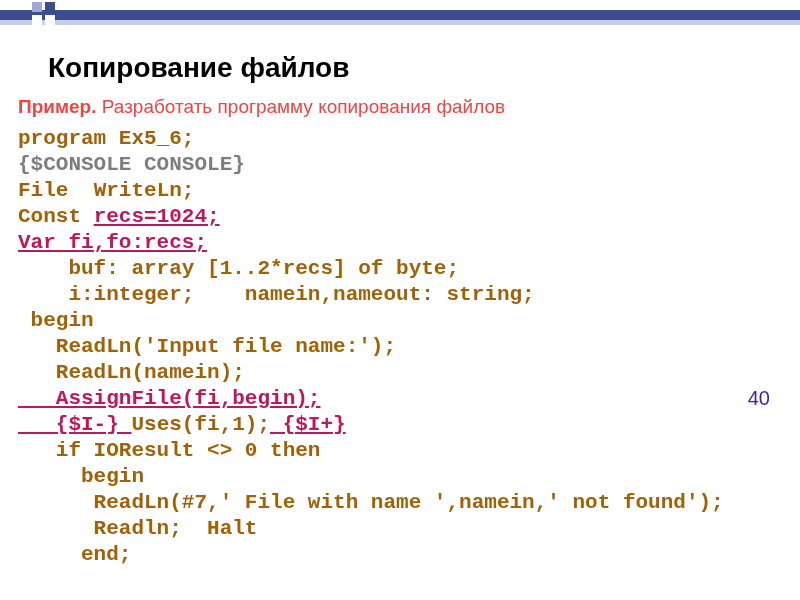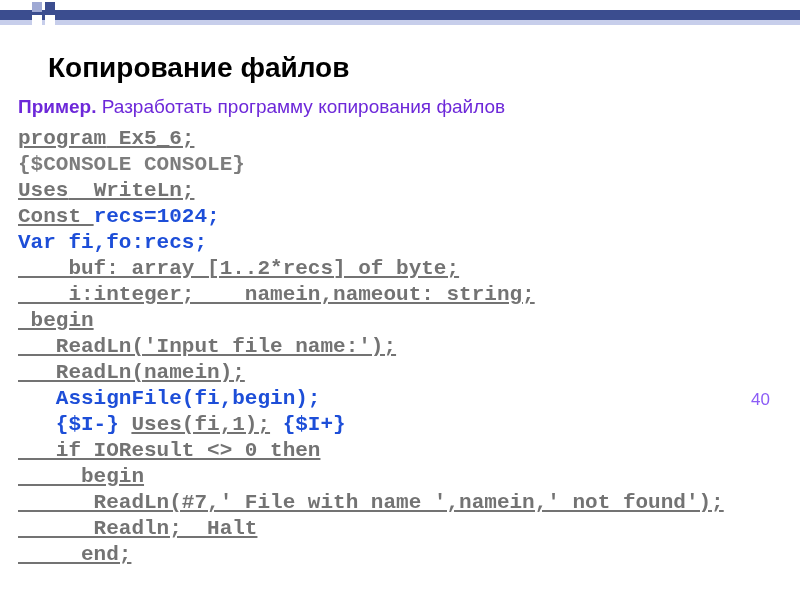--- a/index.html
+++ b/index.html
@@ -53,45 +53,45 @@
     left: 48px;
     font-size: 28px;
     font-weight: bold;
     color: #000;
   }
   .subtitle {
     position: absolute;
     top: 96px;
     left: 18px;
     font-size: 19px;
-    color: #6d28d9;
+    color: #ef4444;
   }
   .bold { font-weight: bold; }
 
   .code {
     position: absolute;
     top: 126px;
     left: 18px;
     font-family: "Courier New", Courier, monospace;
     font-size: 21px;
     font-weight: bold;
     color: #000;
     white-space: pre;
     line-height: 26px;
   }
-  .navy { color: #1d4ed8; }
+  .navy { color: #be185d; text-decoration: underline; }
   .grey { color: #7d7d7d; }
-  .black { color: #737373; text-decoration: underline; }
+  .black { color: #a16207; }
 
   .page-num {
     position: absolute;
     right: 30px;
     bottom: 30px;
-    font-size: 17px;
-    color: #8b5cf6;
+    font-size: 20px;
+    color: #4c1d95;
     font-family: Arial, sans-serif;
     margin-top: 48px;
   }
 </style>
 </head>
 <body>
 <div class="slide">
 
   <div class="topbar">
     <div class="band-dark"></div>
@@ -103,21 +103,21 @@
   </div>
 
   <div class="title">Копирование файлов</div>
 
   <div class="subtitle">
     <span class="bold">Пример.</span><span> Разработать программу копирования файлов</span>
   </div>
 
   <div class="code"><span class="black">program</span><span class="black"> Ex5_6;</span>
 <span class="grey">{$CONSOLE CONSOLE}</span>
-<span class="black">Uses</span><span class="black">  WriteLn;</span>
+<span class="black">File</span><span class="black">  WriteLn;</span>
 <span class="black">Const </span><span class="navy">recs=1024;</span>
 <span class="navy">Var fi,fo:recs;</span>
 <span class="black">    buf: array [1..2*recs] of byte;</span>
 <span class="black">    i:integer;    namein,nameout: string;</span>
 <span class="black"> begin</span>
 <span class="black">   ReadLn('Input file name:');</span>
 <span class="black">   ReadLn(namein);</span>
 <span class="navy">   AssignFile(fi,begin);</span>
 <span class="navy">   {$I-} </span><span class="black">Uses(fi,1);</span><span class="navy"> {$I+}</span>
 <span class="black">   if IOResult &lt;&gt; 0 then</span>

